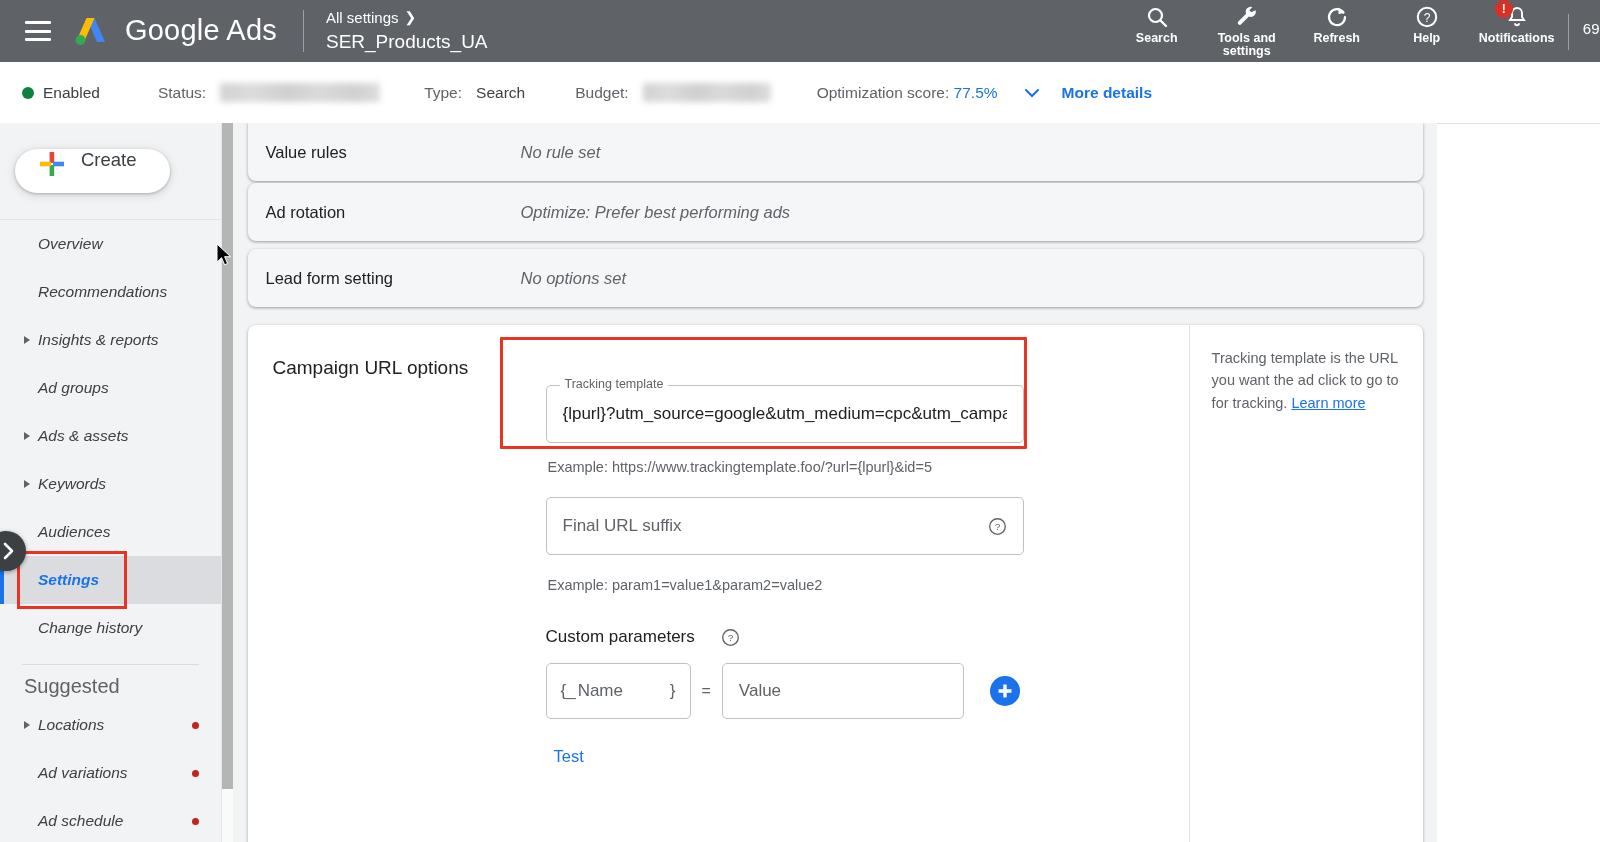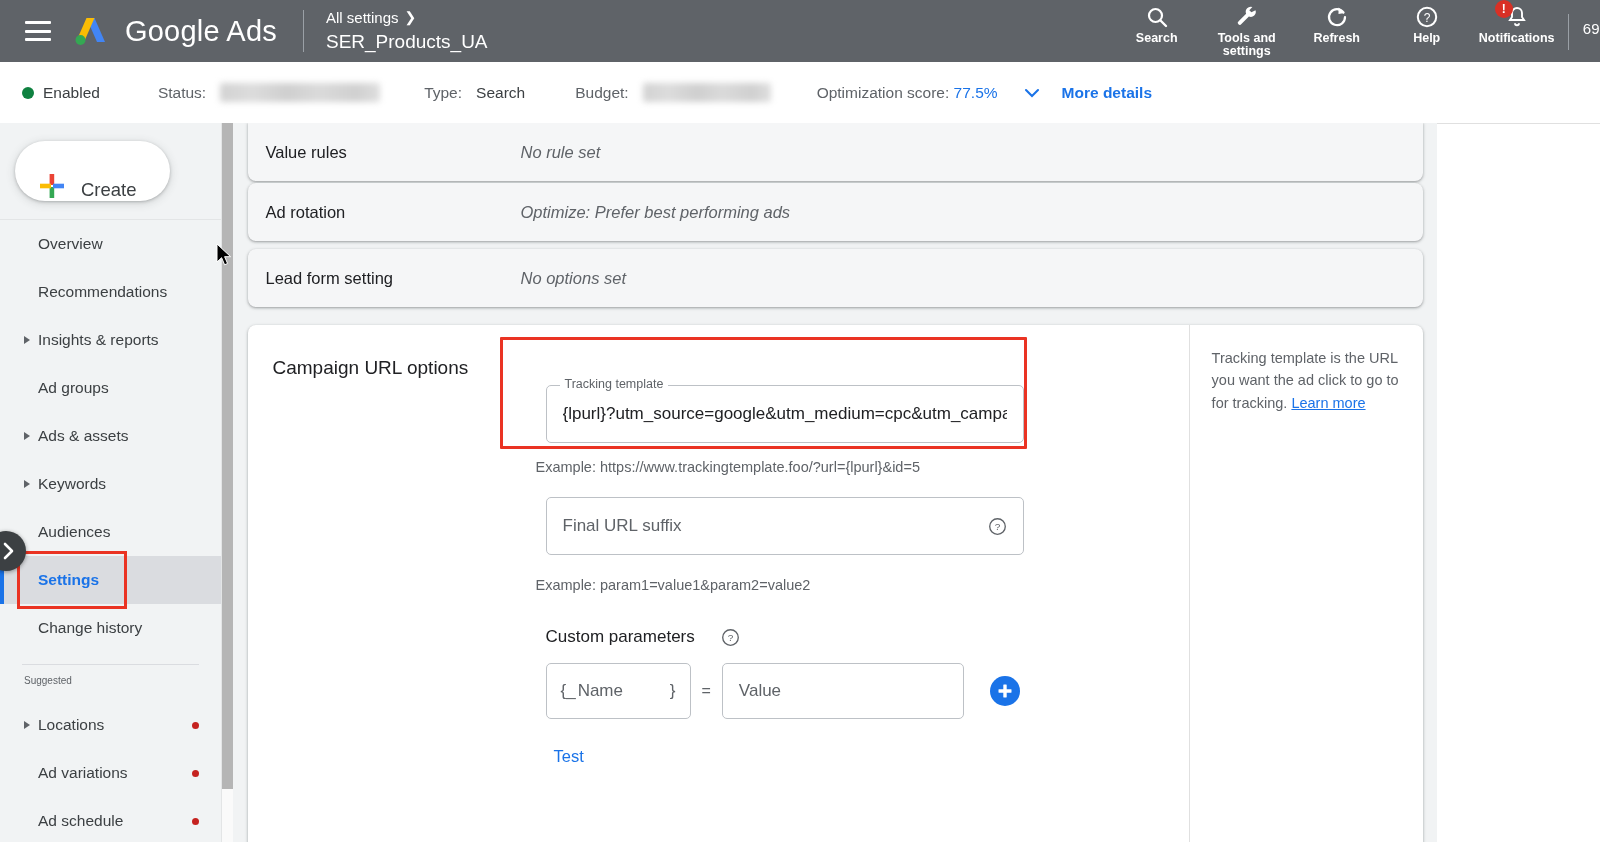--- a/index.html
+++ b/index.html
@@ -14,21 +14,21 @@
     position: absolute; top: 0; left: 0; width: 1600px; height: 62px;
     background: #5f6368; display: flex; align-items: center;
   }
   #hamburger {
     width: 26px; height: 20px; margin-left: 25px; margin-right: 22px;
     display: flex; flex-direction: column; justify-content: space-between;
     cursor: pointer;
   }
   #hamburger span { display:block; height: 3px; background: #fff; border-radius: 1px; }
 
-  #brand { display: flex; align-items: center; cursor: pointer; }
+  #brand { display: flex; align-items: flex-start; cursor: pointer; }
   #brand .logo { width: 42px; height: 34px; position: relative; margin-right: 10px; }
   #brand .logo svg { display:block; }
   #brand .word {
     color: #fff; font-size: 29px; font-weight: 500; letter-spacing: .2px;
   }
   #brandsep {
     width: 1px; height: 42px; background: #9aa0a6; margin: 0 22px 0 26px;
   }
   #crumbs { color: #fff; line-height: 1.25; }
   #crumbs .lvl1 { font-size: 15px; display: flex; align-items: center; gap: 6px; cursor:pointer; }
@@ -81,48 +81,49 @@
   }
 
   
   #sidebar {
     position: absolute; top: 123px; left: 0; width: 222px; height: 719px;
     background: #f1f3f4; border-right: 1px solid #e3e5e6; overflow: hidden;
   }
   #createwrap { height: 97px; display:flex; align-items:center; padding-left: 15px;
                 border-bottom: 1px solid #e3e5e6; }
   #createbtn {
-    height: 60px; width: 155px; border-radius: 30px; background: #fff;
+    height: 44px; width: 155px; border-radius: 30px; background: #fff;
     box-shadow: 0 1px 3px rgba(60,64,67,.3), 0 2px 8px 1px rgba(60,64,67,.15);
-    display:flex; align-items:flex-end; cursor:pointer;
+    display:flex; align-items:flex-start; cursor:pointer;
   }
   #createbtn .plus { width: 30px; height: 30px; margin-left: 22px; margin-right: 14px; }
   #createbtn .ctext { font-size: 18.5px; color: #3c4043; }
 
   .navitem {
     height: 48px; display:flex; align-items:center;
     font-size: 15.5px; color: #3c4043; cursor:pointer; position: relative;
     padding-left: 38px;
+    font-style: italic;
   }
   .navitem .arrow {
     position:absolute; left: 24px; width: 0; height: 0;
     border-left: 6px solid #5f6368; border-top: 4.5px solid transparent;
     border-bottom: 4.5px solid transparent;
   }
   .navitem .reddot {
     position:absolute; right: 22px; width: 7px; height: 7px; border-radius:50%;
     background: #c5221f;
   }
   .navitem.selected { background: #dadce0; color: #1a73e8; font-weight: 600; }
   .navitem.selected::before {
     content:""; position:absolute; left:0; top:0; width: 4px; height: 100%;
     background: #1a73e8;
   }
   #navdiv { height:1px; background: #dadce0; margin: 12px 22px 10px 22px; }
-  #suggestedlbl { font-size: 10px; color:#5f6368; padding-left: 24px; height: 26px; }
+  #suggestedlbl { font-size: 20px; color:#5f6368; padding-left: 24px; height: 26px; }
 
   #sidescroll {
     position: absolute; left: 222px; top: 123px; width: 11px; height: 719px;
     background: #fafafa;
   }
   #sidescroll .thumb {
     position:absolute; left:0; top: 0; width: 11px; height: 666px;
     background: #b5b5b5; border-radius: 0;
   }
   #expandbtn {
@@ -176,21 +177,21 @@
     font-size: 12.5px; color: #5f6368;
   }
   .outlined .val {
     font-size: 17px; color: #202124; white-space: nowrap; overflow: hidden;
   }
   .outlined .ph { font-size: 17px; color: #5f6368; }
   .helpq {
     margin-left: auto; width: 19px; height: 19px; flex: none;
   }
   .example {
-    font-size: 14.5px; color: #5f6368; margin: 16px 0 0 8px;
+    font-size: 14.5px; color: #5f6368; margin: 16px 0 0 20px;
   }
   .cplabel {
     display:flex; align-items:flex-end; gap: 26px; font-size: 17px; color: #202124;
     margin: 34px 0 0 18px;
   }
   .cprow { display:flex; align-items:center; margin: 16px 0 0 18px; }
   .namebox {
     width: 145px; height: 56px; border: 1px solid #bdc1c6; border-radius: 5px;
     display:flex; align-items:center; justify-content: space-between; padding: 0 14px;
     font-size: 17px; color: #5f6368; background:#fff;

